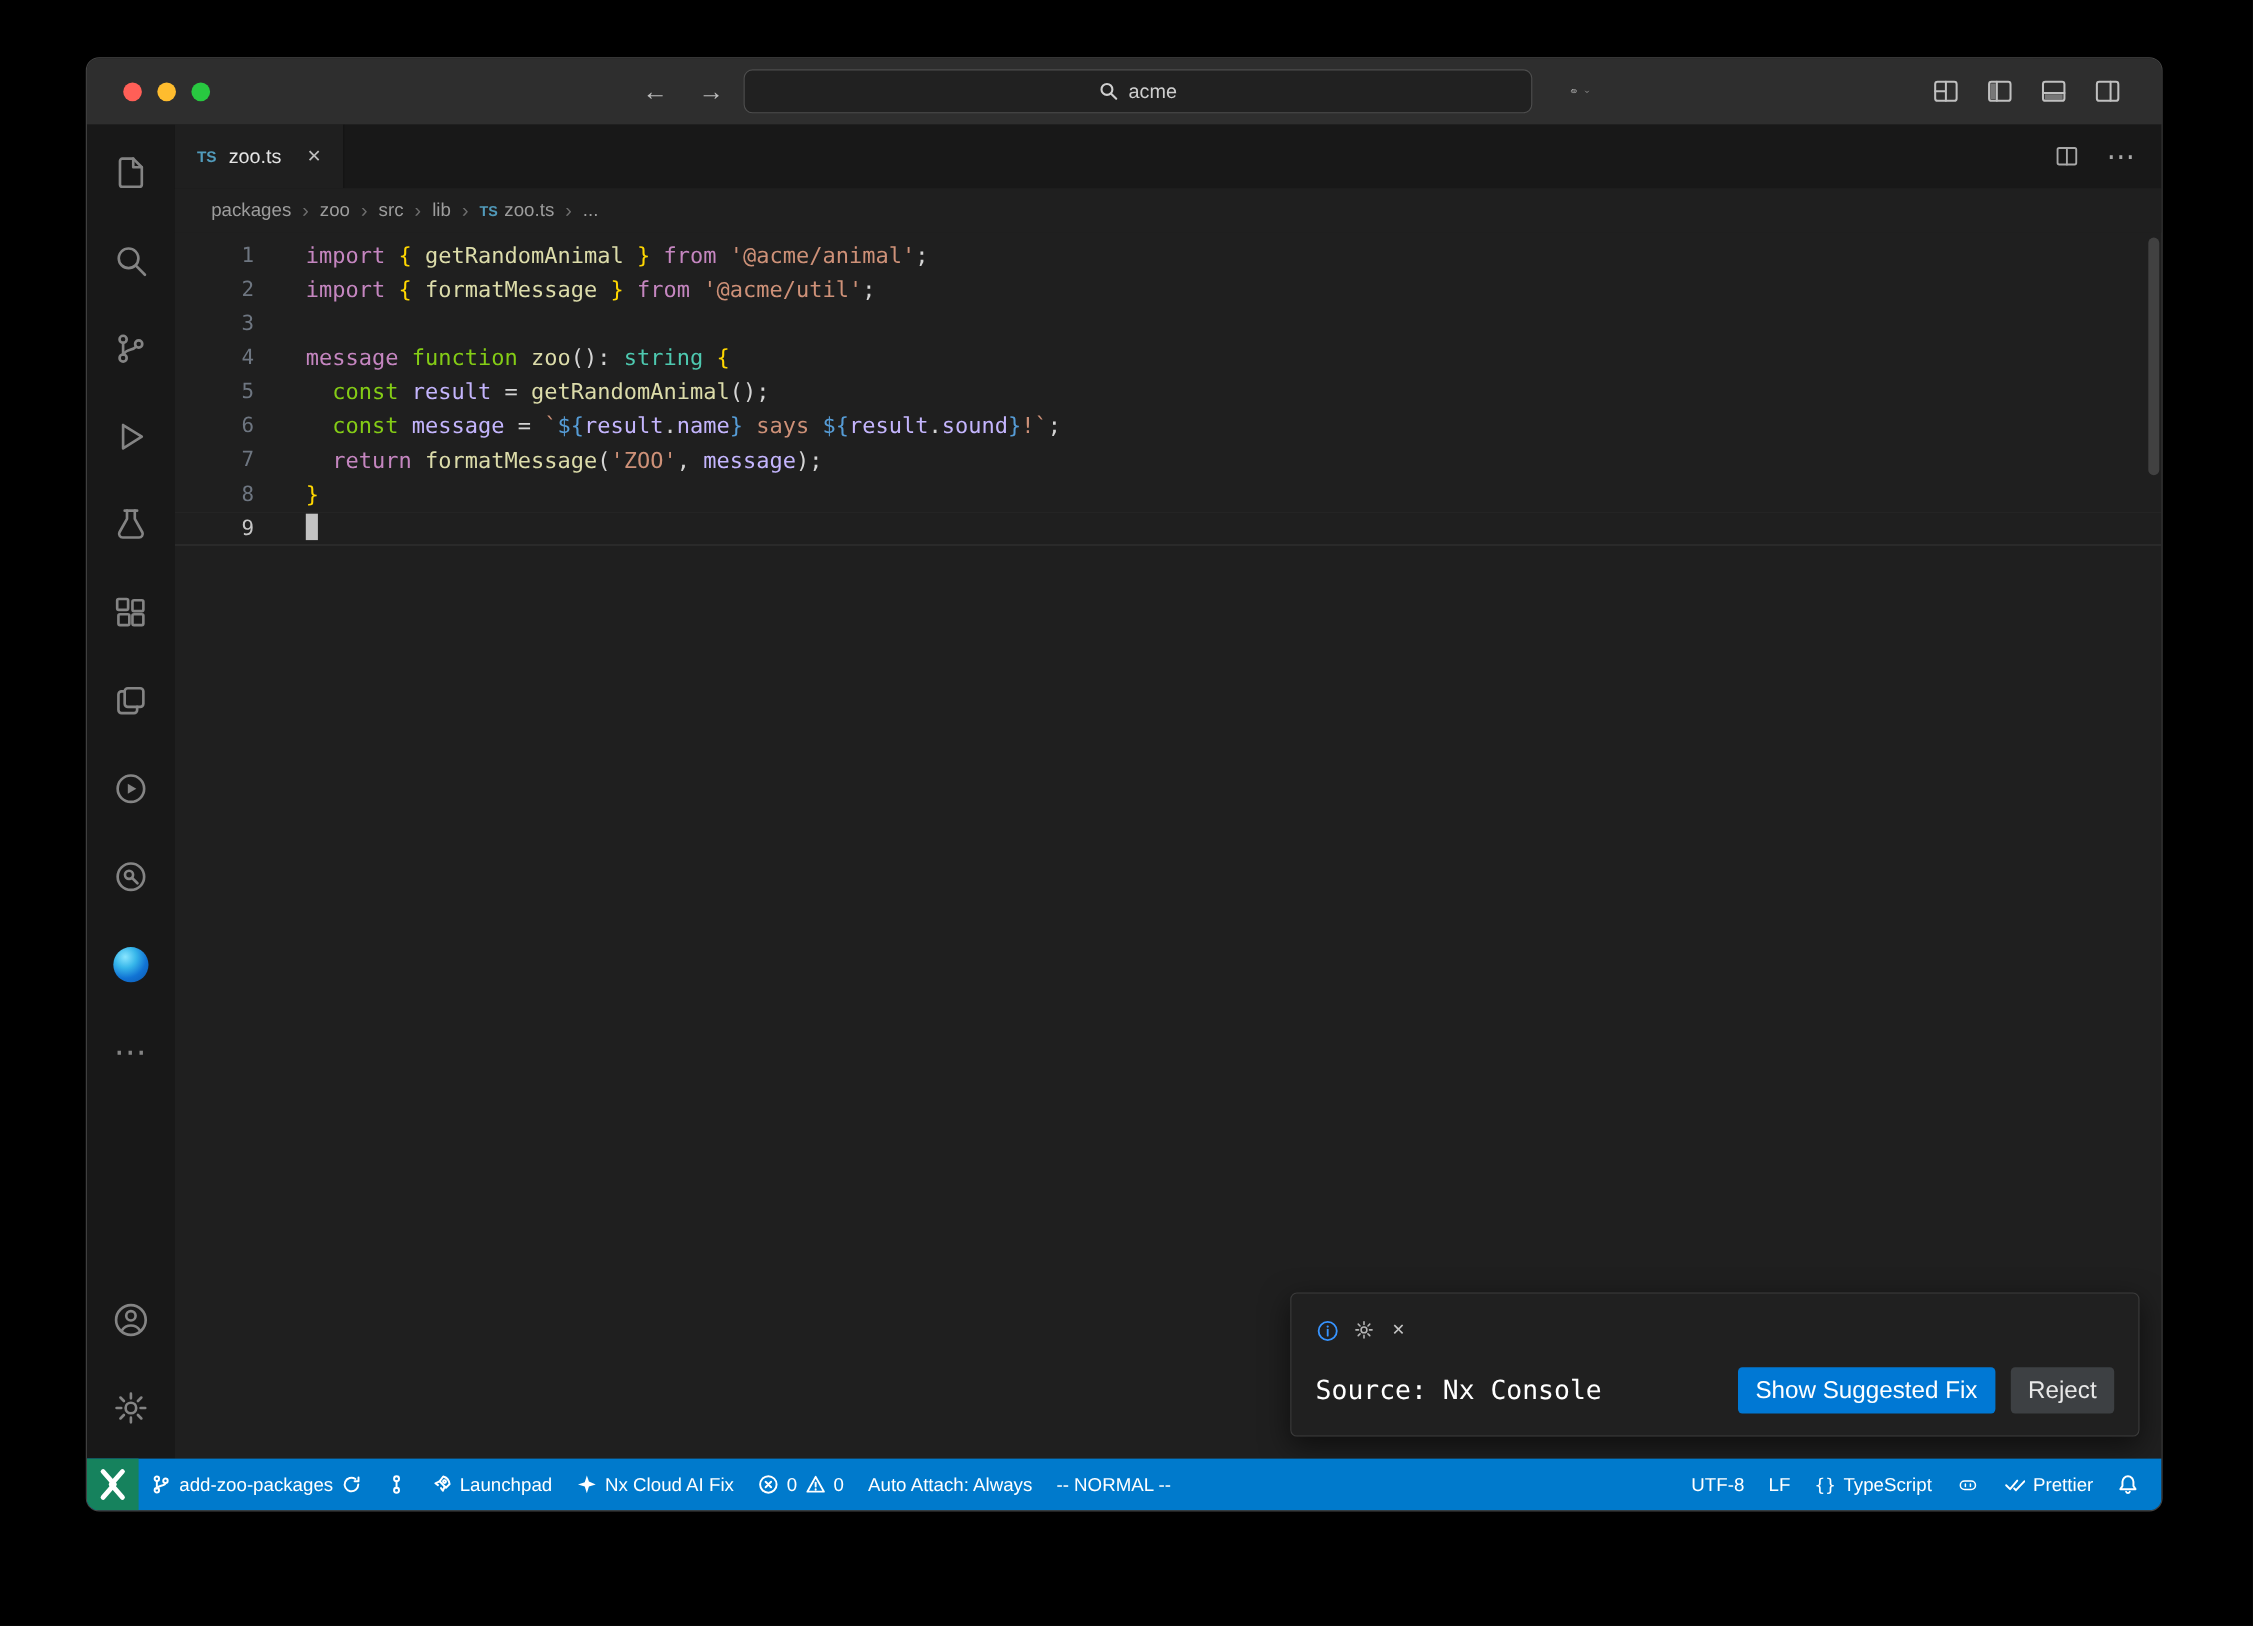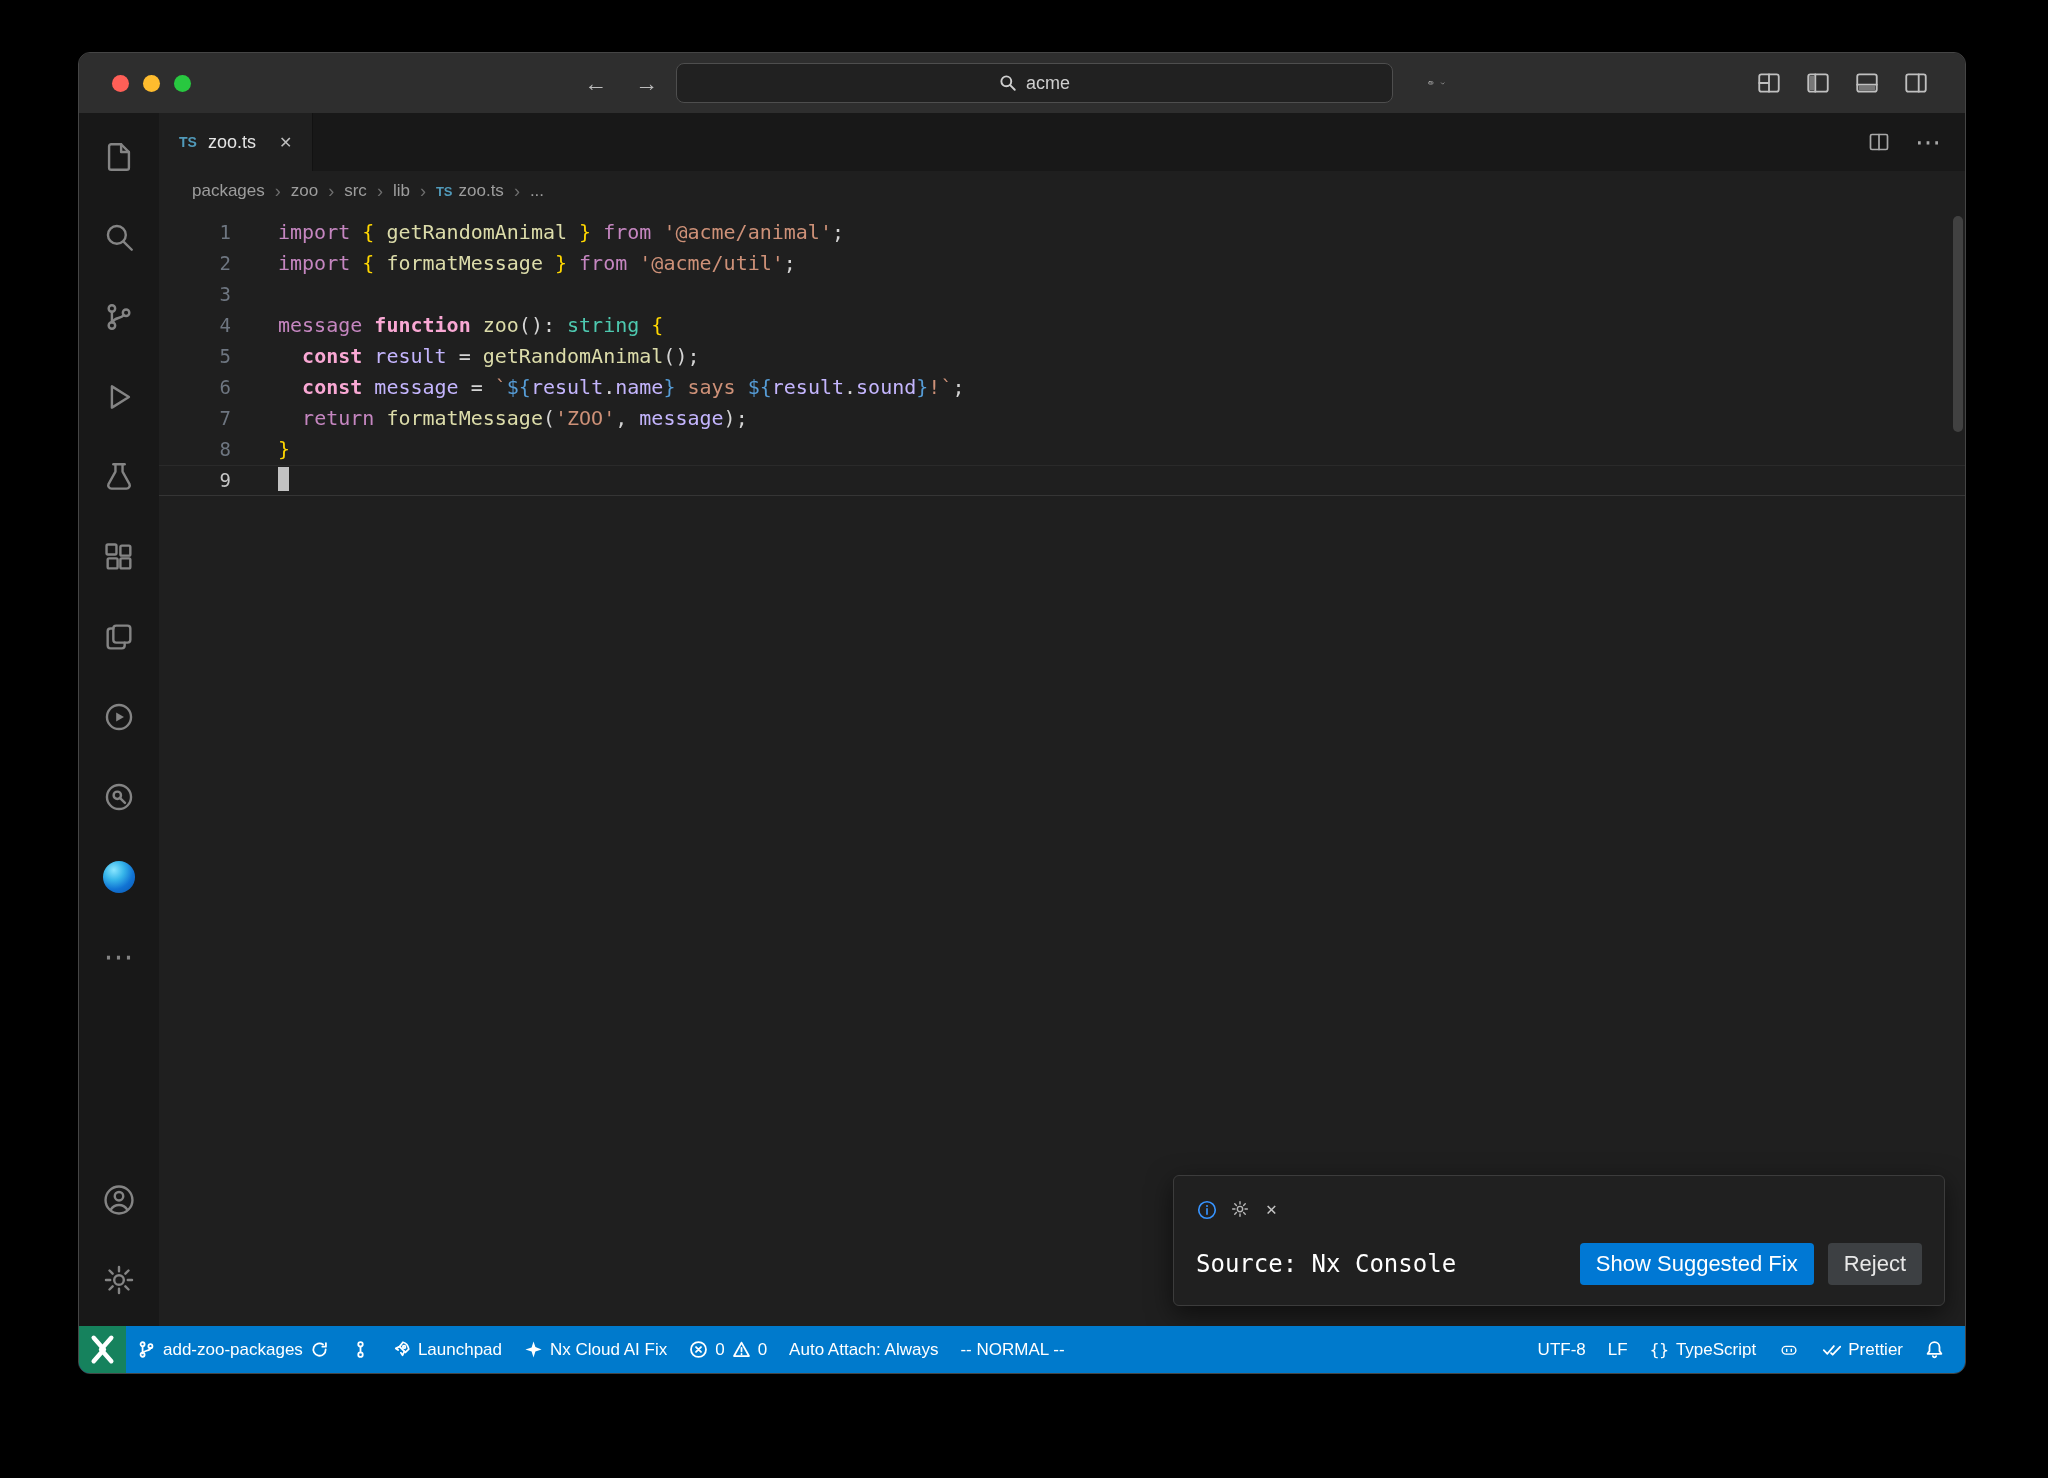--- a/index.html
+++ b/index.html
@@ -66,21 +66,21 @@
   .editor{flex:1;position:relative;font-family:"DejaVu Sans Mono",monospace;font-size:20px;overflow:hidden;padding-top:6px;}
   .blame-row{display:flex;height:26px;align-items:center;}
   .blame-row .line-num{visibility:hidden;}
   .blame{font-family:"Liberation Sans",sans-serif;font-size:15px;color:#8a8a8a;margin-left:47px;}
   .code-line{display:flex;height:31px;line-height:31px;width:100%;}
   .code-line.active{box-shadow:inset 0 -1px 0 rgba(255,255,255,.10), inset 0 1px 0 rgba(255,255,255,.05);}
   .line-num{flex:0 0 72px;text-align:right;color:#6e7681;font-size:19px;user-select:none;}
   .code-line.active .line-num{color:#c6c6c6;}
   .line-content{margin-left:47px;white-space:pre;}
   .cursor{display:inline-block;width:11px;height:24px;background:#c2c2c2;vertical-align:-4px;}
-  .tok-kw{color:#C586C0;} .tok-kw2{color:#f9a8d4;font-weight:bold;} .tok-fn{color:#DCDCAA;}
+  .tok-kw{color:#C586C0;} .tok-kw2{color:#84cc16;} .tok-fn{color:#DCDCAA;}
   .tok-var{color:#c4b5fd;} .tok-type{color:#4EC9B0;} .tok-str{color:#CE9178;}
   .tok-brace{color:#FFD700;} .tok-interp{color:#569CD6;} .tok-pl{color:#D4D4D4;}
   .scroll-thumb{position:absolute;right:2px;top:5px;width:10px;height:216px;background:rgba(121,121,121,.38);border-radius:5px;}
   
   .toast{
     position:absolute;right:20px;bottom:20px;width:772px;
     background:#202020;border:1px solid #3c3c3c;border-radius:6px;
     padding:20px 22px 20px 22px;box-shadow:0 8px 26px rgba(0,0,0,.55);
     color:#cccccc;font-size:19px;
   }

